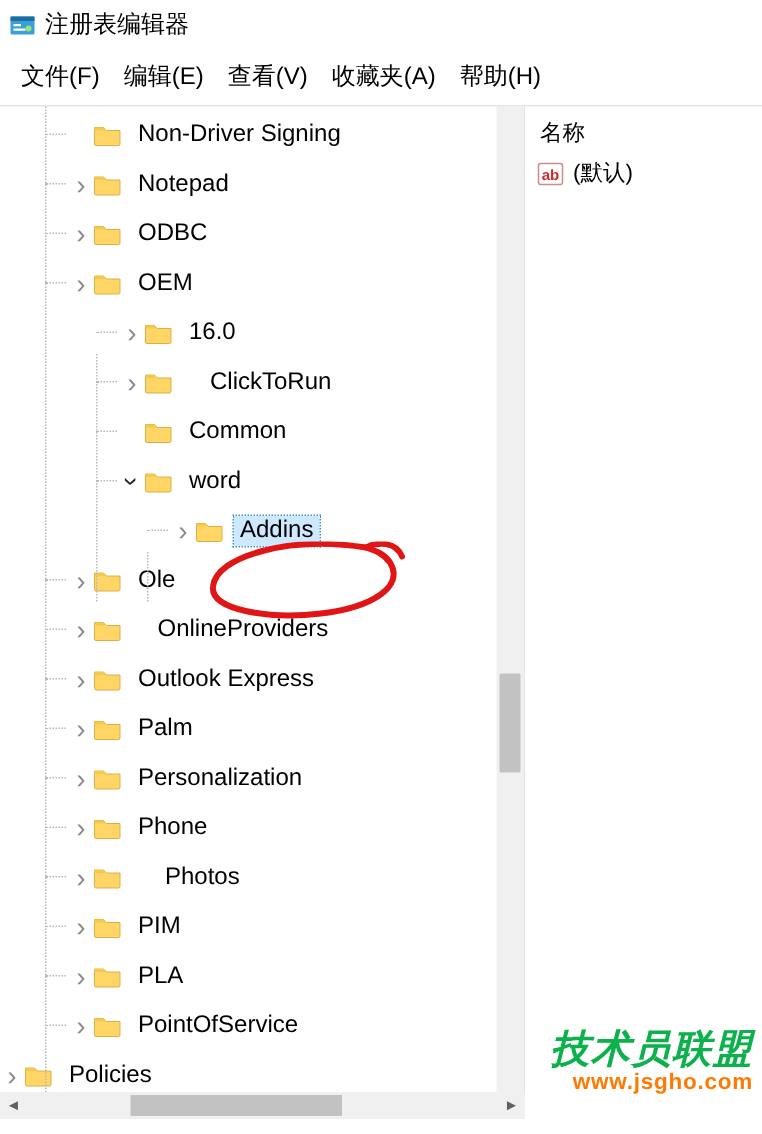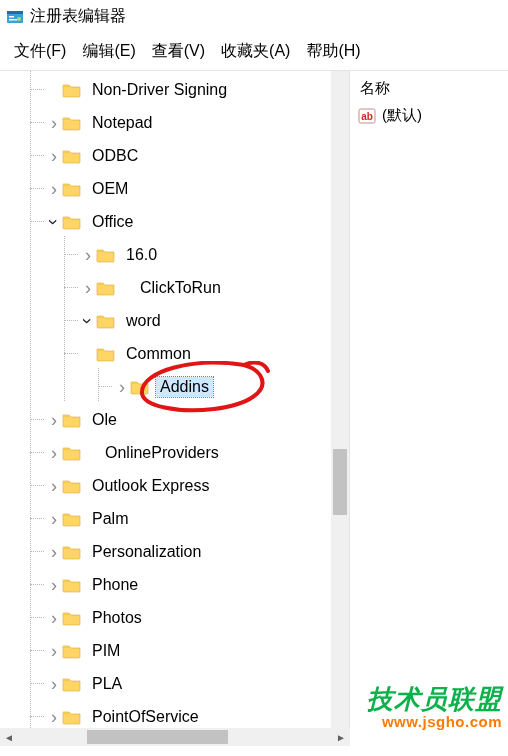--- a/index.html
+++ b/index.html
@@ -244,85 +244,72 @@
           <span class="expander" style="font-size: 18px; color: rgb(138, 138, 138); width: 16px;">›</span>
           <span class="folder-icon">
             <svg width="20" height="16" viewBox="0 0 20 16">
               <path d="M1 3 h6 l2 2 h9 v9 a1 1 0 0 1 -1 1 H2 a1 1 0 0 1 -1 -1 Z" fill="#ffd566" stroke="#d9a93a" stroke-width="0.6"></path>
               <path d="M1 3 h6 l2 2 H1 Z" fill="#f5c94e"></path>
             </svg>
           </span>
           <span class="node-label" style="margin-left: 6px;">OEM</span>
         </div>
         <div class="tree-row">
-          <div style="display: flex; align-items: center; width: 46px; justify-content: flex-end;">
+          <div style="display: flex; align-items: center; width: 80px; justify-content: flex-end;">
+            <div class="guide-h" style="width: 14px; margin-right: 2px;"></div>
+          </div>
+          <span class="expander" style="font-size: 18px; color: rgb(138, 138, 138); width: 16px;">›</span>
+          <span class="folder-icon">
+            <svg width="20" height="16" viewBox="0 0 20 16">
+              <path d="M1 3 h6 l2 2 h9 v9 a1 1 0 0 1 -1 1 H2 a1 1 0 0 1 -1 -1 Z" fill="#ffd566" stroke="#d9a93a" stroke-width="0.6"></path>
+              <path d="M1 3 h6 l2 2 H1 Z" fill="#f5c94e"></path>
+            </svg>
+          </span>
+          <span class="node-label" style="margin-left: 6px;">16.0</span>
+        </div>
+        <div class="tree-row">
+          <div style="display: flex; align-items: center; width: 80px; justify-content: flex-end;">
+            <div class="guide-h" style="width: 14px; margin-right: 2px;"></div>
+          </div>
+          <span class="expander" style="font-size: 18px; color: rgb(138, 138, 138); width: 16px;">›</span>
+          <span class="folder-icon">
+            <svg width="20" height="16" viewBox="0 0 20 16">
+              <path d="M1 3 h6 l2 2 h9 v9 a1 1 0 0 1 -1 1 H2 a1 1 0 0 1 -1 -1 Z" fill="#ffd566" stroke="#d9a93a" stroke-width="0.6"></path>
+              <path d="M1 3 h6 l2 2 H1 Z" fill="#f5c94e"></path>
+            </svg>
+          </span>
+          <span class="node-label" style="margin-left: 20px;">ClickToRun</span>
+        </div>
+        <div class="tree-row">
+          <div style="display: flex; align-items: center; width: 80px; justify-content: flex-end;">
+            <div class="guide-h" style="width: 14px; margin-right: 2px;"></div>
+          </div>
+          <span class="expander" style="font-size: 18px; color: rgb(138, 138, 138); width: 16px;"></span>
+          <span class="folder-icon">
+            <svg width="20" height="16" viewBox="0 0 20 16">
+              <path d="M1 3 h6 l2 2 h9 v9 a1 1 0 0 1 -1 1 H2 a1 1 0 0 1 -1 -1 Z" fill="#ffd566" stroke="#d9a93a" stroke-width="0.6"></path>
+              <path d="M1 3 h6 l2 2 H1 Z" fill="#f5c94e"></path>
+            </svg>
+          </span>
+          <span class="node-label" style="margin-left: 6px;">Common</span>
+        </div>
+        <div class="tree-row">
+          <div style="display: flex; align-items: center; width: 80px; justify-content: flex-end;">
             <div class="guide-h" style="width: 14px; margin-right: 2px;"></div>
           </div>
           <span class="expander" style="font-size: 18px; color: rgb(34, 34, 34); width: 16px;"><span style="display:inline-block;transform:rotate(90deg);">›</span></span>
           <span class="folder-icon">
             <svg width="20" height="16" viewBox="0 0 20 16">
               <path d="M1 3 h6 l2 2 h9 v9 a1 1 0 0 1 -1 1 H2 a1 1 0 0 1 -1 -1 Z" fill="#ffd566" stroke="#d9a93a" stroke-width="0.6"></path>
               <path d="M1 3 h6 l2 2 H1 Z" fill="#f5c94e"></path>
             </svg>
           </span>
-          <span class="node-label" style="margin-left: 6px;">Office</span>
-        </div>
-        <div class="tree-row">
-          <div style="display: flex; align-items: center; width: 80px; justify-content: flex-end;">
-            <div class="guide-h" style="width: 14px; margin-right: 2px;"></div>
-          </div>
-          <span class="expander" style="font-size: 18px; color: rgb(138, 138, 138); width: 16px;">›</span>
-          <span class="folder-icon">
-            <svg width="20" height="16" viewBox="0 0 20 16">
-              <path d="M1 3 h6 l2 2 h9 v9 a1 1 0 0 1 -1 1 H2 a1 1 0 0 1 -1 -1 Z" fill="#ffd566" stroke="#d9a93a" stroke-width="0.6"></path>
-              <path d="M1 3 h6 l2 2 H1 Z" fill="#f5c94e"></path>
-            </svg>
-          </span>
-          <span class="node-label" style="margin-left: 6px;">16.0</span>
-        </div>
-        <div class="tree-row">
-          <div style="display: flex; align-items: center; width: 80px; justify-content: flex-end;">
-            <div class="guide-h" style="width: 14px; margin-right: 2px;"></div>
-          </div>
-          <span class="expander" style="font-size: 18px; color: rgb(138, 138, 138); width: 16px;">›</span>
-          <span class="folder-icon">
-            <svg width="20" height="16" viewBox="0 0 20 16">
-              <path d="M1 3 h6 l2 2 h9 v9 a1 1 0 0 1 -1 1 H2 a1 1 0 0 1 -1 -1 Z" fill="#ffd566" stroke="#d9a93a" stroke-width="0.6"></path>
-              <path d="M1 3 h6 l2 2 H1 Z" fill="#f5c94e"></path>
-            </svg>
-          </span>
-          <span class="node-label" style="margin-left: 20px;">ClickToRun</span>
-        </div>
-        <div class="tree-row">
-          <div style="display: flex; align-items: center; width: 80px; justify-content: flex-end;">
-            <div class="guide-h" style="width: 14px; margin-right: 2px;"></div>
-          </div>
-          <span class="expander" style="font-size: 18px; color: rgb(34, 34, 34); width: 16px;"><span style="display:inline-block;transform:rotate(90deg);">›</span></span>
-          <span class="folder-icon">
-            <svg width="20" height="16" viewBox="0 0 20 16">
-              <path d="M1 3 h6 l2 2 h9 v9 a1 1 0 0 1 -1 1 H2 a1 1 0 0 1 -1 -1 Z" fill="#ffd566" stroke="#d9a93a" stroke-width="0.6"></path>
-              <path d="M1 3 h6 l2 2 H1 Z" fill="#f5c94e"></path>
-            </svg>
-          </span>
           <span class="node-label" style="margin-left: 6px;">word</span>
         </div>
         <div class="tree-row">
-          <div style="display: flex; align-items: center; width: 80px; justify-content: flex-end;">
-            <div class="guide-h" style="width: 14px; margin-right: 2px;"></div>
-          </div>
-          <span class="expander" style="font-size: 18px; color: rgb(138, 138, 138); width: 16px;"></span>
-          <span class="folder-icon">
-            <svg width="20" height="16" viewBox="0 0 20 16">
-              <path d="M1 3 h6 l2 2 h9 v9 a1 1 0 0 1 -1 1 H2 a1 1 0 0 1 -1 -1 Z" fill="#ffd566" stroke="#d9a93a" stroke-width="0.6"></path>
-              <path d="M1 3 h6 l2 2 H1 Z" fill="#f5c94e"></path>
-            </svg>
-          </span>
-          <span class="node-label" style="margin-left: 6px;">Common</span>
-        </div>
-        <div class="tree-row">
           <div style="display: flex; align-items: center; width: 114px; justify-content: flex-end;">
             <div class="guide-h" style="width: 14px; margin-right: 2px;"></div>
           </div>
           <span class="expander" style="font-size: 18px; color: rgb(138, 138, 138); width: 16px;">›</span>
           <span class="folder-icon">
             <svg width="20" height="16" viewBox="0 0 20 16">
               <path d="M1 3 h6 l2 2 h9 v9 a1 1 0 0 1 -1 1 H2 a1 1 0 0 1 -1 -1 Z" fill="#ffd566" stroke="#d9a93a" stroke-width="0.6"></path>
               <path d="M1 3 h6 l2 2 H1 Z" fill="#f5c94e"></path>
             </svg>
           </span>
@@ -410,21 +397,21 @@
           <div style="display: flex; align-items: center; width: 46px; justify-content: flex-end;">
             <div class="guide-h" style="width: 14px; margin-right: 2px;"></div>
           </div>
           <span class="expander" style="font-size: 18px; color: rgb(138, 138, 138); width: 16px;">›</span>
           <span class="folder-icon">
             <svg width="20" height="16" viewBox="0 0 20 16">
               <path d="M1 3 h6 l2 2 h9 v9 a1 1 0 0 1 -1 1 H2 a1 1 0 0 1 -1 -1 Z" fill="#ffd566" stroke="#d9a93a" stroke-width="0.6"></path>
               <path d="M1 3 h6 l2 2 H1 Z" fill="#f5c94e"></path>
             </svg>
           </span>
-          <span class="node-label" style="margin-left: 6px; text-align: right;">Photos</span>
+          <span class="node-label" style="margin-left: 24px; text-align: right;">Photos</span>
         </div>
         <div class="tree-row">
           <div style="display: flex; align-items: center; width: 46px; justify-content: flex-end;">
             <div class="guide-h" style="width: 14px; margin-right: 2px;"></div>
           </div>
           <span class="expander" style="font-size: 18px; color: rgb(138, 138, 138); width: 16px;">›</span>
           <span class="folder-icon">
             <svg width="20" height="16" viewBox="0 0 20 16">
               <path d="M1 3 h6 l2 2 h9 v9 a1 1 0 0 1 -1 1 H2 a1 1 0 0 1 -1 -1 Z" fill="#ffd566" stroke="#d9a93a" stroke-width="0.6"></path>
               <path d="M1 3 h6 l2 2 H1 Z" fill="#f5c94e"></path>

